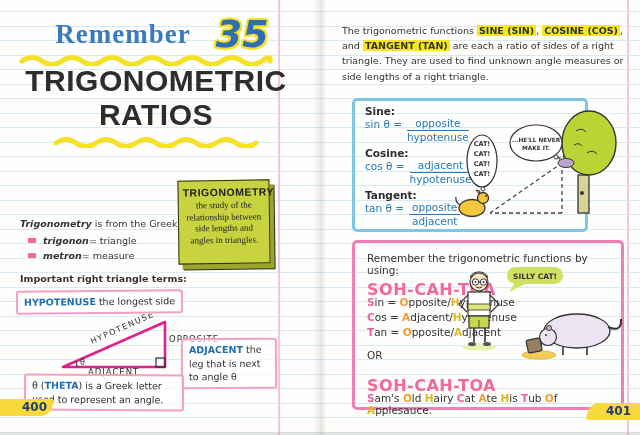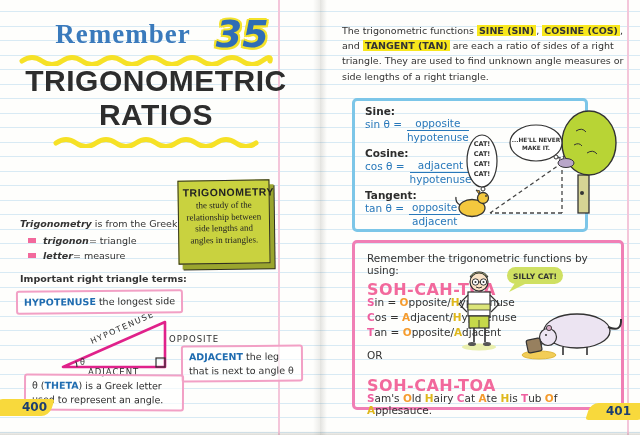--- a/index.html
+++ b/index.html
@@ -76,39 +76,39 @@
     <div class="sticky-title">TRIGONOMETRY</div>
     <div class="sticky-body">the study of the relationship between side lengths and angles in triangles.</div>
   </div>
 
   <div class="abs para" style="left:20px; top:216px; width:170px"><span style="font-weight: 700; font-style: italic;">Trigonometry</span><span> is from the Greek</span></div>
   <div class="abs para bullet" style="left:28px; top:233px; width:160px">
       <span style="font-weight: 700; font-style: italic;">trigonon</span>
       <span> = triangle</span>
     </div>
   <div class="abs para bullet" style="left:28px; top:248px; width:160px">
-      <span style="font-weight: 700; font-style: italic;">letter</span>
+      <span style="font-weight: 700; font-style: italic;">metron</span>
       <span> = measure</span>
     </div>
 
   <div class="abs para" style="left:20px; top:271px; width:220px; font-weight:bold">Important right triangle terms:</div>
 
   <div class="abs term-box" style="left:16px; top:290px; transform:rotate(-0.6deg)"><span style="color: rgb(31, 108, 176); font-weight: 700;">HYPOTENUSE</span><span> the longest side</span></div>
 
   <svg class="abs" style="left:58px; top:314px" width="115" height="60" viewBox="0 0 115 60">
     <polygon points="5,53 107,53 107,8" fill="none" stroke="#e0218a" stroke-width="2.6" stroke-linejoin="round"></polygon>
     <rect x="98" y="44" width="9" height="9" fill="none" stroke="#2e2e2e" stroke-width="1.2"></rect>
     <path d="M19,53 A14,14 0 0 0 17.8,47.4" fill="none" stroke="#2e2e2e" stroke-width="1.1"></path>
     <text x="22" y="51" font-size="8" fill="#2e2e2e">θ</text>
     <text transform="translate(34,30) rotate(-24)" font-size="8" letter-spacing="1.5" fill="#2e2e2e">HYPOTENUSE</text>
   </svg>
   <div class="abs svg-label" style="left:169px; top:334px">OPPOSITE</div>
   <div class="abs svg-label" style="left:88px; top:367px">ADJACENT</div>
 
-  <div class="abs term-box" style="left:181px; top:345px; width:122px; transform:rotate(-0.4deg)"><span style="color: rgb(31, 108, 176); font-weight: 700;">ADJACENT</span><span> the leg that is next to angle θ</span></div>
+  <div class="abs term-box" style="left:181px; top:338px; width:96px; transform:rotate(-0.4deg)"><span style="color: rgb(31, 108, 176); font-weight: 700;">ADJACENT</span><span> the leg that is next to angle θ</span></div>
   <div class="abs term-box" style="left:24px; top:374px; width:160px; transform:rotate(0.3deg)"><span>θ (</span><span style="color: rgb(31, 108, 176); font-weight: 700;">THETA</span><span>) is a Greek letter used to represent an angle.</span></div>
 
   <div class="abs page-num-swash" style="left:-8px; top:399px"></div>
   <div class="abs page-num" style="left:22px; top:400px">400</div>
 
   <div class="abs para" style="left:342px; top:23px; width:286px; line-height:15.2px"><span>The trigonometric functions </span><span style="font-weight: 700; background: rgb(248, 231, 28); padding: 0px 2px;">SINE (SIN)</span><span>, </span><span style="font-weight: 700; background: rgb(248, 231, 28); padding: 0px 2px;">COSINE (COS)</span><span>, and </span><span style="font-weight: 700; background: rgb(248, 231, 28); padding: 0px 2px;">TANGENT (TAN)</span><span> are each a ratio of sides of a right triangle. They are used to find unknown angle measures or side lengths of a right triangle.</span></div>
 
   <div class="abs blue-box">
     <div class="abs fn" style="top:4px">
       <div class="fn-name">Sine:</div>

